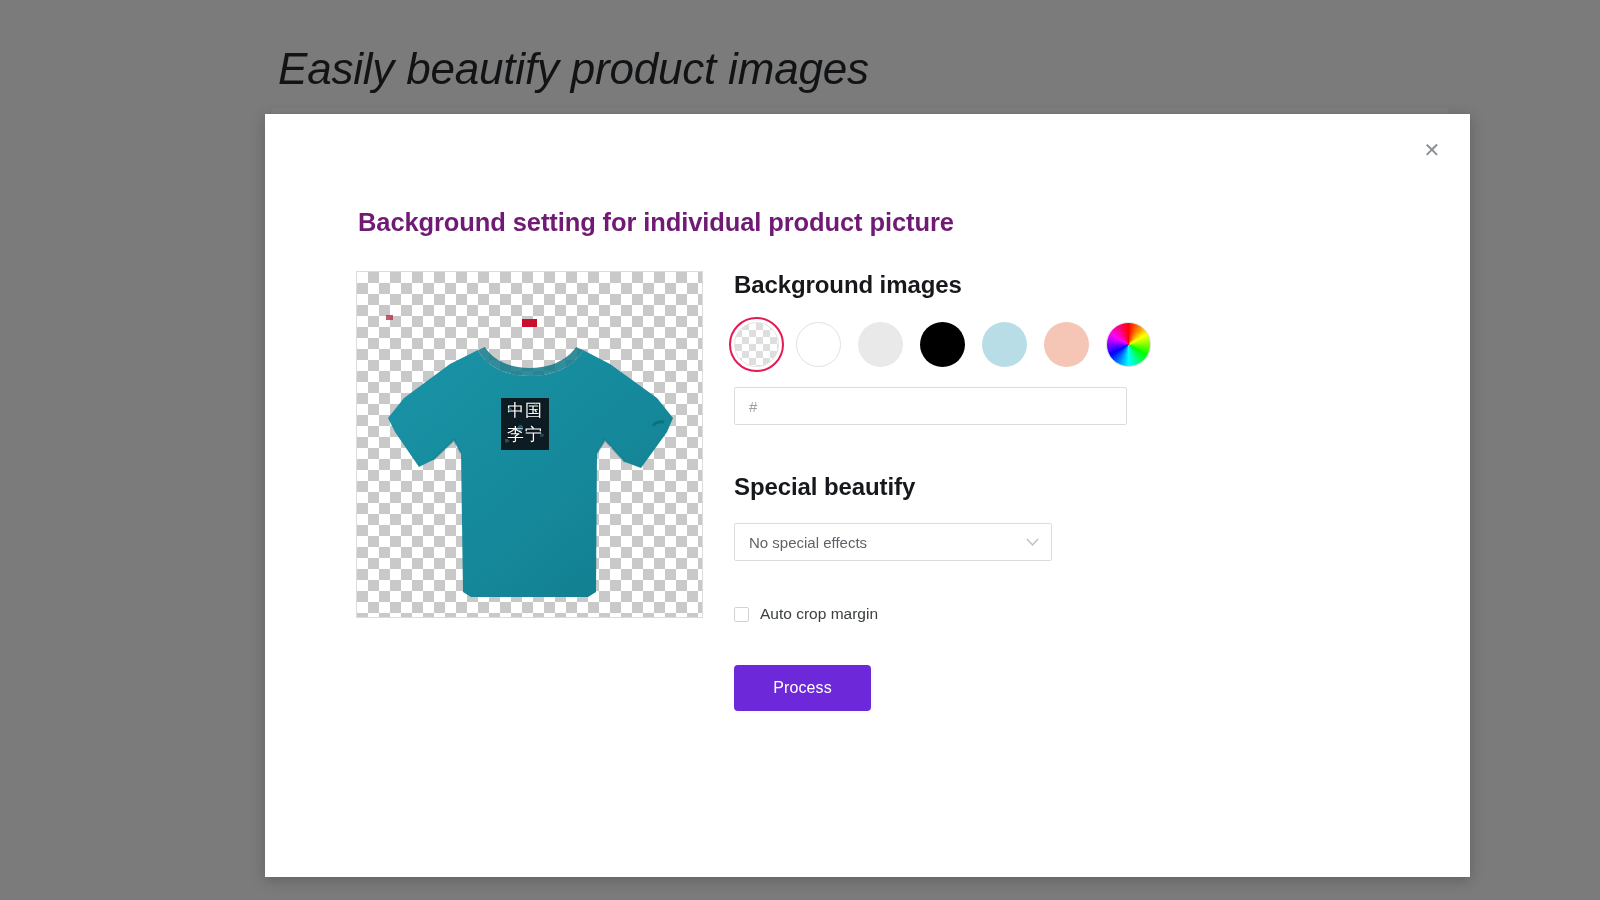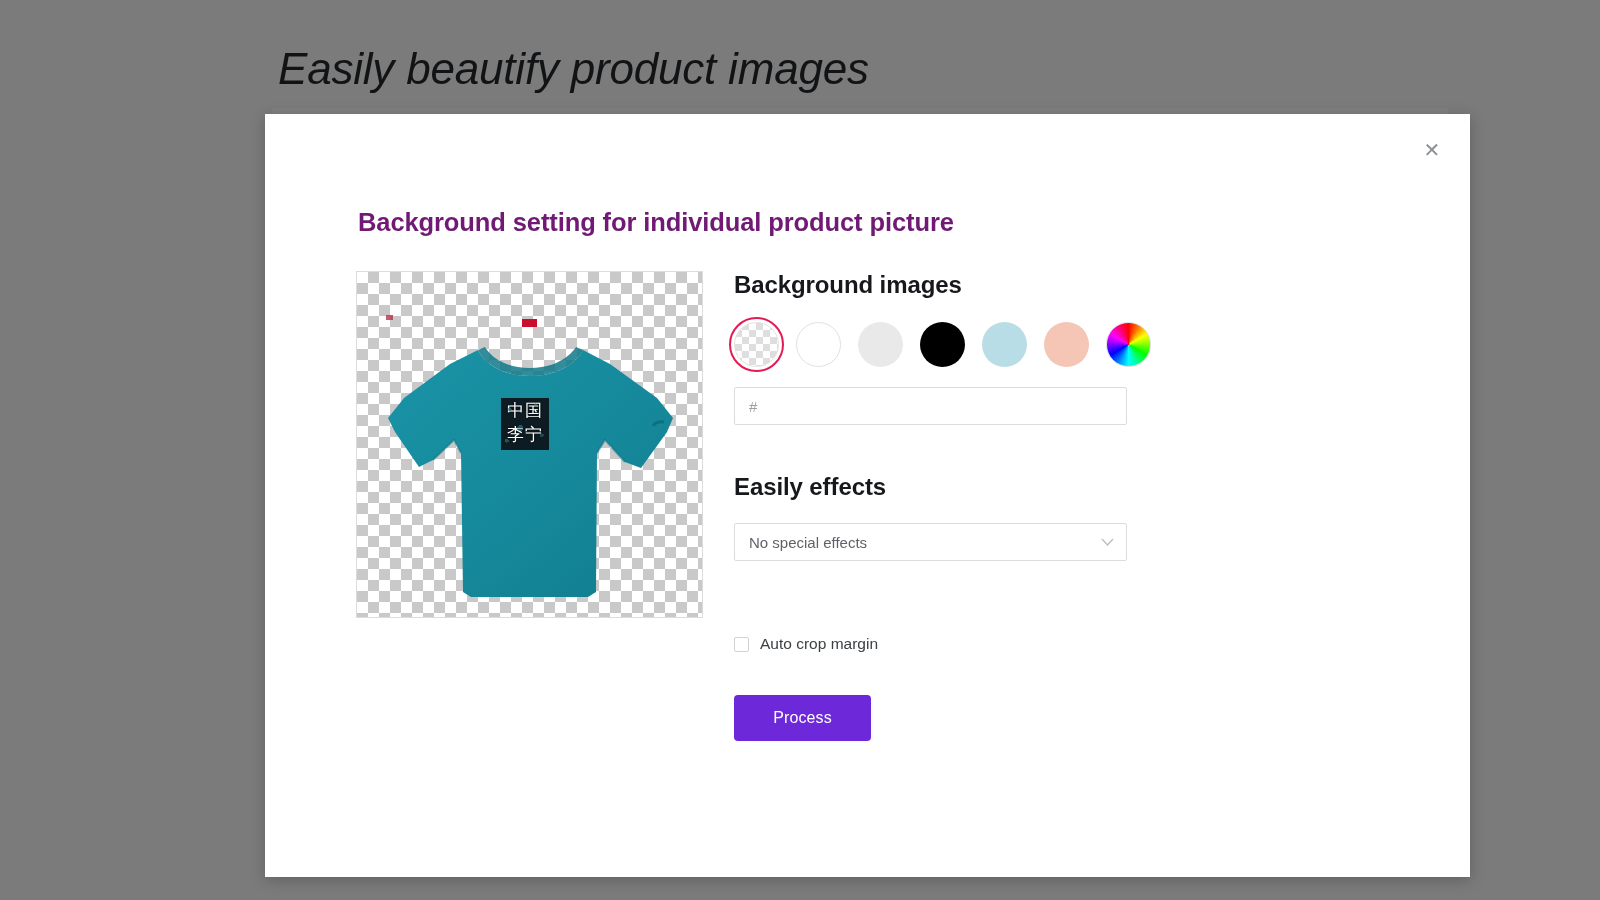--- a/index.html
+++ b/index.html
@@ -182,34 +182,34 @@
     font-family: "Liberation Sans", sans-serif;
     background: #ffffff;
     outline: none;
   }
   #hex-input::placeholder { color: #9aa0a6; }
 
   #special-effects-title { margin-top: 48px; }
 
   #effects-select {
     margin-top: 22px;
-    width: 393px; height: 38px;
+    width: 318px; height: 38px;
     border: 1px solid #dcdcdc;
     border-radius: 2px;
     background: #ffffff;
     display: flex; align-items: center;
     padding: 0 12px 0 14px;
     cursor: pointer;
     justify-content: space-between;
   }
   #effects-value { font-size: 15px; color: #5f6368; }
   #chevron-down-icon { color: #b9bfc6; display: flex; align-items: center; }
 
   #crop-row {
-    margin-top: 74px;
+    margin-top: 44px;
     display: flex; align-items: center; gap: 11px;
     cursor: pointer;
   }
   #crop-checkbox {
     width: 15px; height: 15px;
     border: 1px solid #cfd3d8;
     border-radius: 2px;
     background: #fff;
     flex: 0 0 auto;
   }
@@ -281,21 +281,21 @@
       <div class="swatch outlined" style="background:#ffffff"></div>
       <div class="swatch" style="background:#e9e9e9"></div>
       <div class="swatch" style="background:#000000"></div>
       <div class="swatch" style="background:#b8dde6"></div>
       <div class="swatch" style="background:#f5c5b5"></div>
       <div class="swatch wheel"></div>
     </div>
 
     <input id="hex-input" type="text" placeholder="#" style="">
 
-    <h2 class="section-title" id="special-effects-title">Easily effects</h2>
+    <h2 class="section-title" id="special-effects-title">Special beautify</h2>
 
     <div id="effects-select">
       <span id="effects-value">No special effects</span>
       <span id="chevron-down-icon">
         <svg width="13" height="9" viewBox="0 0 13 9">
             <path d="M1 1 L6.5 7 L12 1" fill="none" stroke="currentColor" stroke-width="1.4"></path>
           </svg>
       </span>
     </div>
 

